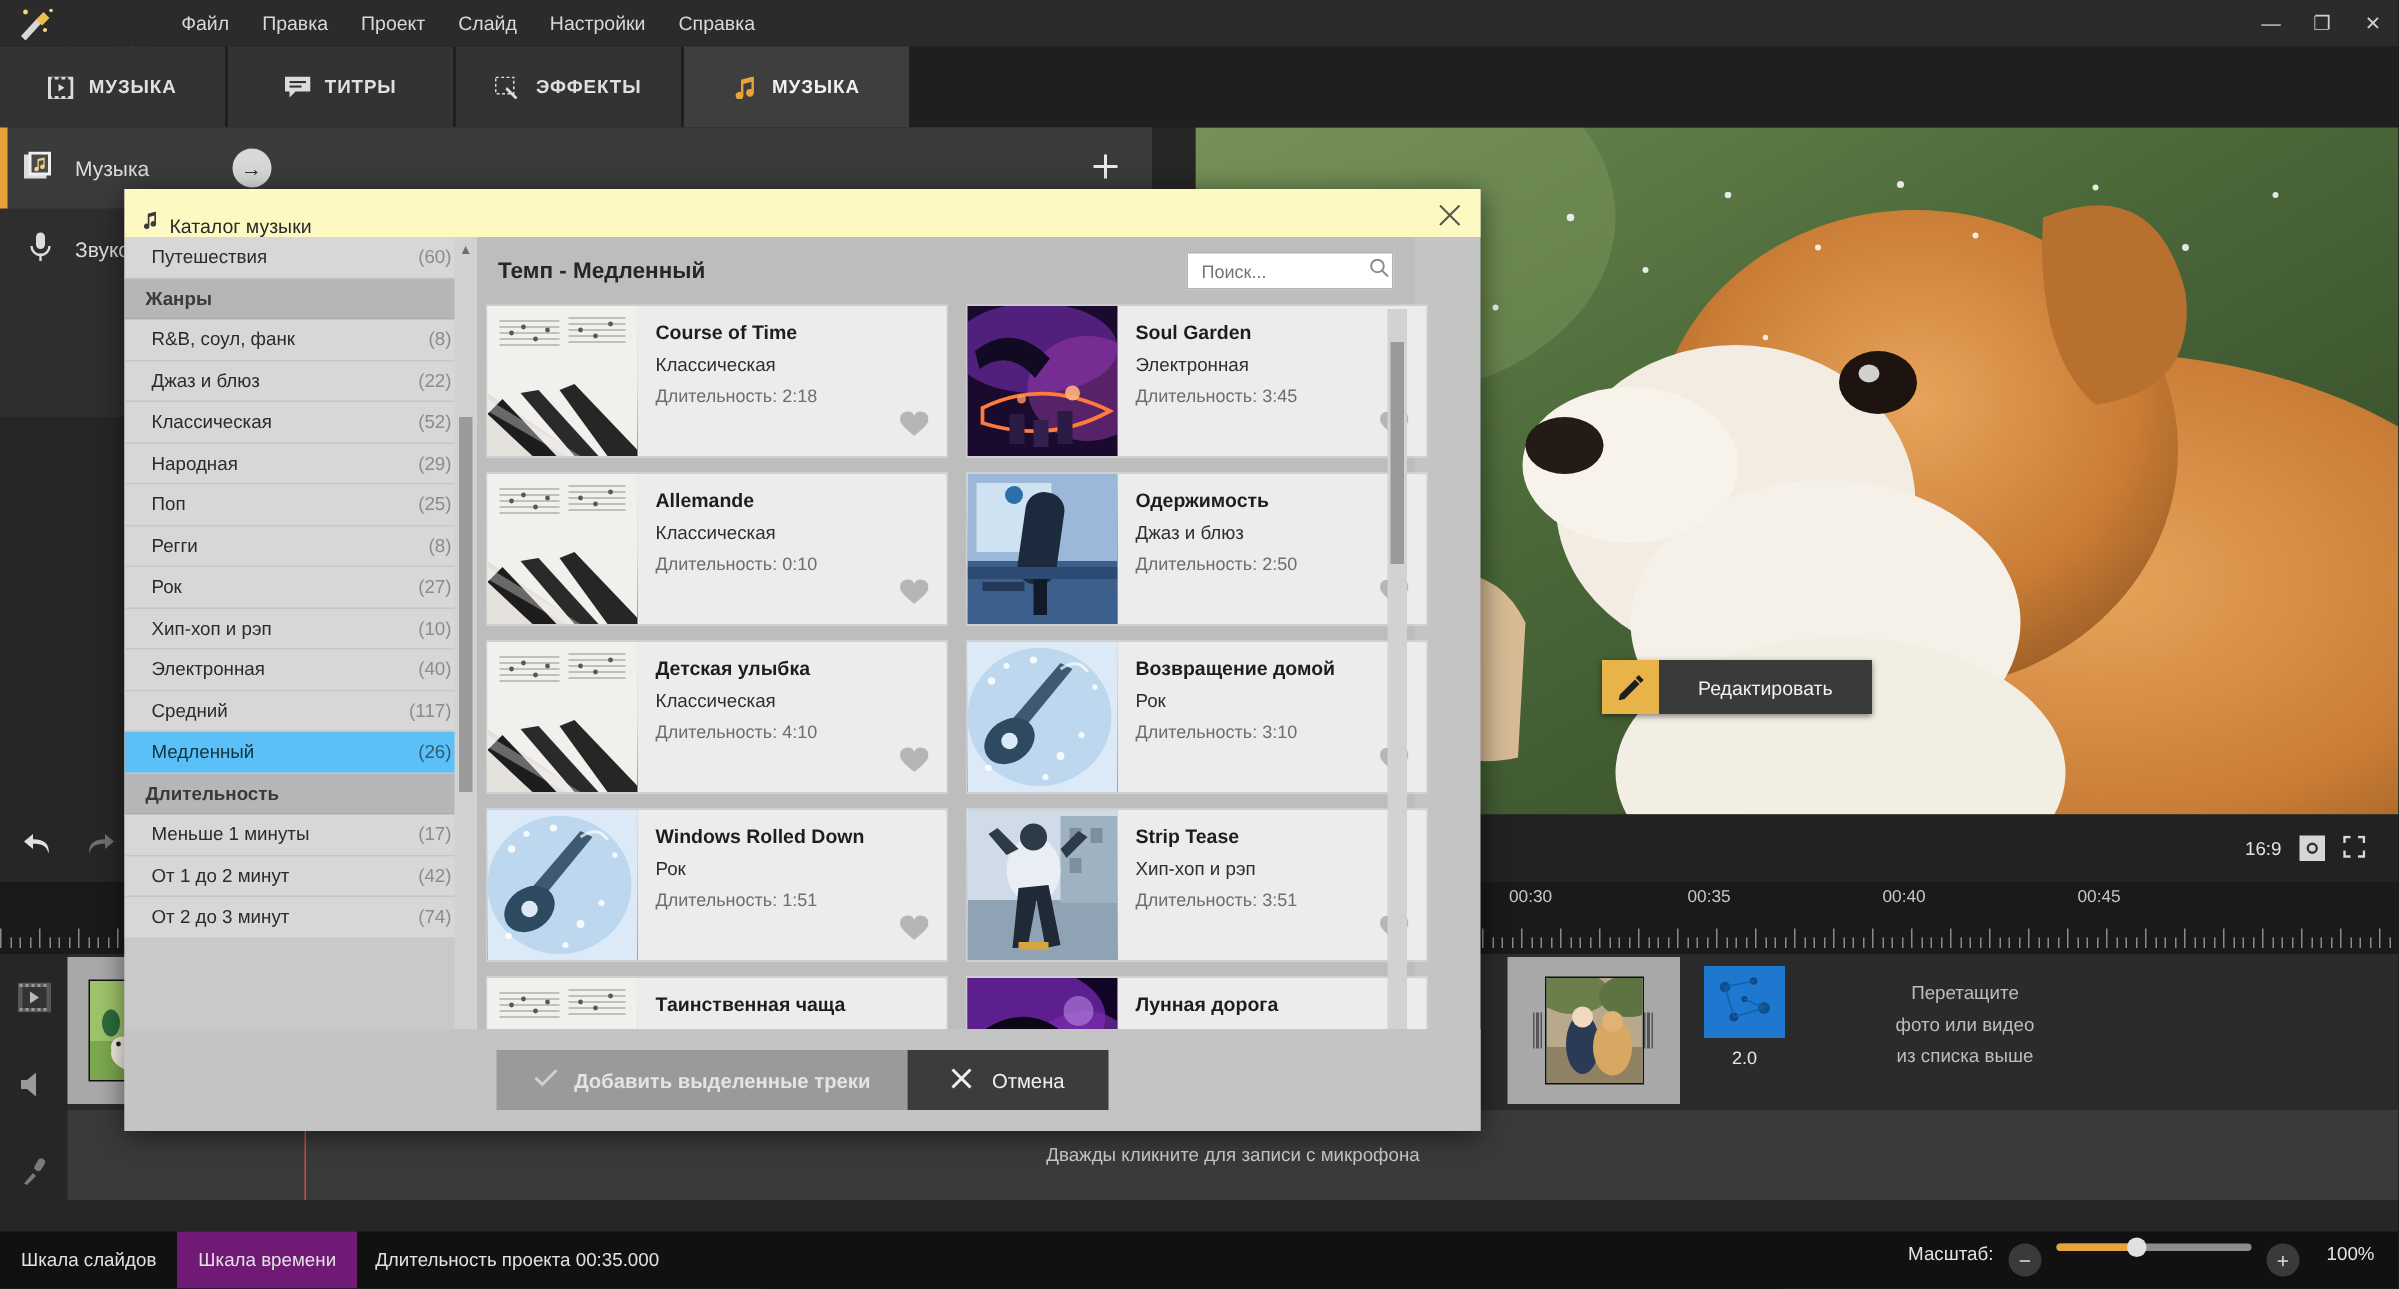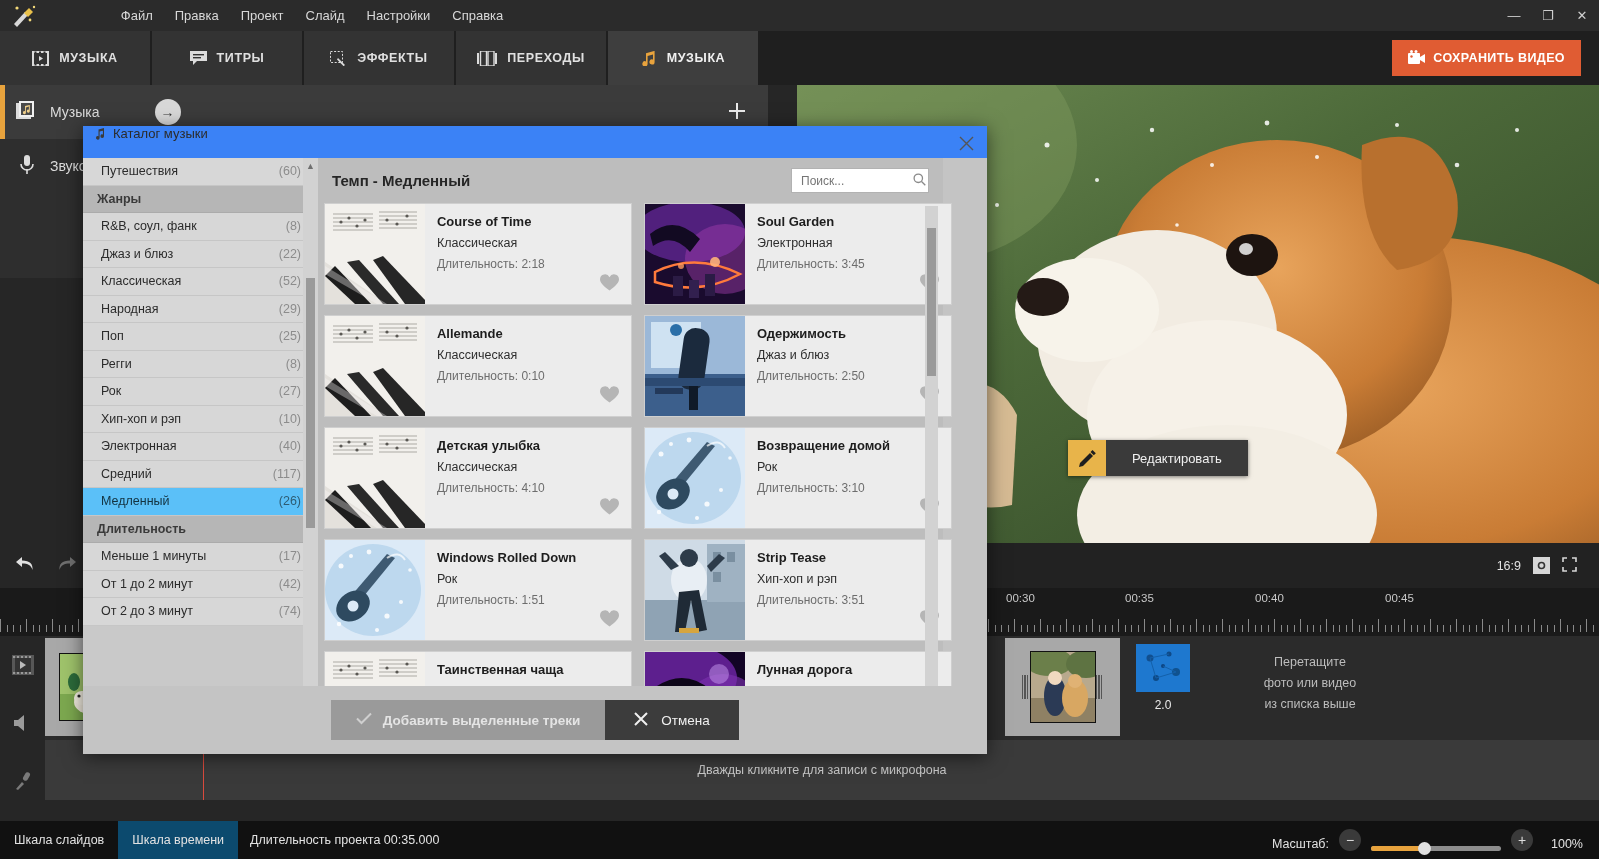--- a/index.html
+++ b/index.html
@@ -127,35 +127,35 @@
     display:flex; align-items:center; justify-content:center; color:#c8c8c8; font-size:12.5px;
   }
   .playhead { position:absolute; left:203px; top:588px; width:1px; height:212px; background:#d94a3d; }
 
   
   .statusbar {
     position:absolute; left:0; bottom:0; width:1599px; height:38px; background:#111;
     display:flex; align-items:center; color:#e2e2e2; font-size:12.5px;
   }
   .sb-tab { height:38px; padding:0 14px; display:flex; align-items:center; cursor:pointer; }
-  .sb-tab.on { background:#0c4a6e; }
+  .sb-tab.on { background:#701a75; }
   .sb-dur { margin-left:12px; color:#e2e2e2; }
-  .zoomwrap { margin-left:auto; display:flex; align-items:flex-end; gap:10px; padding-right:16px; }
+  .zoomwrap { margin-left:auto; display:flex; align-items:flex-start; gap:10px; padding-right:16px; }
   .circbtn { width:22px; height:22px; border-radius:50%; background:#3a3a3a; color:#ddd; display:flex; align-items:center; justify-content:center; font-size:14px; cursor:pointer; }
   .slider { position:relative; width:130px; height:5px; background:#8d8d8d; border-radius:3px; }
   .slider .fill { position:absolute; left:0; top:0; height:5px; width:40%; background:#e8a33d; border-radius:3px; }
   .slider .knob { position:absolute; left:36%; top:-4px; width:13px; height:13px; border-radius:50%; background:#e0e0e0; }
   .zoomval { width:40px; text-align:right; }
 
   
   .dialog {
     position:absolute; left:83px; top:126px; width:904px; height:628px;
     background:#c4c4c4; box-shadow:0 3px 18px rgba(0,0,0,.55);
   }
-  .dlg-head { height:32px; display:flex; align-items:flex-start; padding-left:12px; background:#3b82f6; }
+  .dlg-head { height:32px; display:flex; align-items:flex-end; padding-left:12px; background:#fef9c3; }
   .dlg-title { color:#2b2b2b; font-size:13px; margin-left:7px; }
   .dlg-close {
     position:absolute; right:8px; top:4px; width:26px; height:26px;
     display:flex; align-items:center; justify-content:center; color:#4a4a4a; font-size:18px; cursor:pointer;
   }
   .dlg-body { position:absolute; left:0; top:32px; width:860px; height:560px; display:flex; }
 
   
   .side { position:relative; width:247px; height:560px; background:#c9c9c9; overflow:hidden; }
   .side-scroll { position:absolute; left:0; top:0; width:232px; }
@@ -289,52 +289,29 @@
       </div>
       <div class="tab">
         <span class="ic">
           <svg width="17" height="15" viewBox="0 0 17 15">
               <rect x="0.5" y="0.5" width="12" height="11" fill="none" stroke="#dcdcdc" stroke-width="1" stroke-dasharray="2 1.6"></rect>
               <path d="M8 7 L15 14 L13.6 15.2 L7 8.6 Z" fill="#dcdcdc"></path>
             </svg>
         </span>
         <span>ЭФФЕКТЫ</span>
       </div>
-      <div class="tab">
-        <span class="ic">
-          <svg width="20" height="15" viewBox="0 0 20 15">
-              <rect x="0" y="2" width="2" height="11" fill="#dcdcdc"></rect>
-              <rect x="3.5" y="0" width="6" height="15" fill="none" stroke="#dcdcdc" stroke-width="1.4"></rect>
-              <rect x="11" y="0" width="6" height="15" fill="none" stroke="#dcdcdc" stroke-width="1.4"></rect>
-              <rect x="18" y="2" width="2" height="11" fill="#dcdcdc"></rect>
-            </svg>
-        </span>
-        <span>ПЕРЕХОДЫ</span>
-      </div>
       <div class="tab active">
         <span class="ic">
           <svg width="16" height="15" viewBox="0 0 16 15" fill="#e8a33d">
               <path d="M13 0 L5 2.2 v8.2 a2.6 2.6 0 1 0 1.6 2.4 V5 l5.4-1.5 v5 a2.6 2.6 0 1 0 1.6 2.4 V0 z"></path>
             </svg>
         </span>
         <span>МУЗЫКА</span>
       </div>
     </div>
-    <button class="save-btn">
-      <span>
-        <svg width="17" height="14" viewBox="0 0 17 14">
-            <rect x="0" y="3" width="12" height="11" rx="1" fill="#fff"></rect>
-            <path d="M12 7 L17 4 v9 l-5-3 z" fill="#fff"></path>
-            <circle cx="3.5" cy="1.5" r="1.5" fill="#fff"></circle>
-            <circle cx="8" cy="1.5" r="1.5" fill="#fff"></circle>
-            <circle cx="3.5" cy="6.5" r="1.2" fill="#e05c33"></circle>
-          </svg>
-      </span>
-      <span>СОХРАНИТЬ ВИДЕО</span>
-    </button>
   </div>
 
   <div class="leftpanel">
     <div class="mp-row sel">
       <span>
         <svg width="22" height="20" viewBox="0 0 22 20">
             <rect x="0" y="2" width="15" height="16" fill="#dcdcdc"></rect>
             <rect x="3" y="0" width="15" height="16" fill="#f0f0f0"></rect>
             <rect x="5" y="2" width="11" height="12" fill="#4a4a4a"></rect>
             <path d="M13.5 4 L9 5 v5.3 a1.5 1.5 0 1 0 .9 1.4 V6.4 l3-.8 v3.2 a1.5 1.5 0 1 0 .9 1.4 V4 z" fill="#f0d08a"></path>

